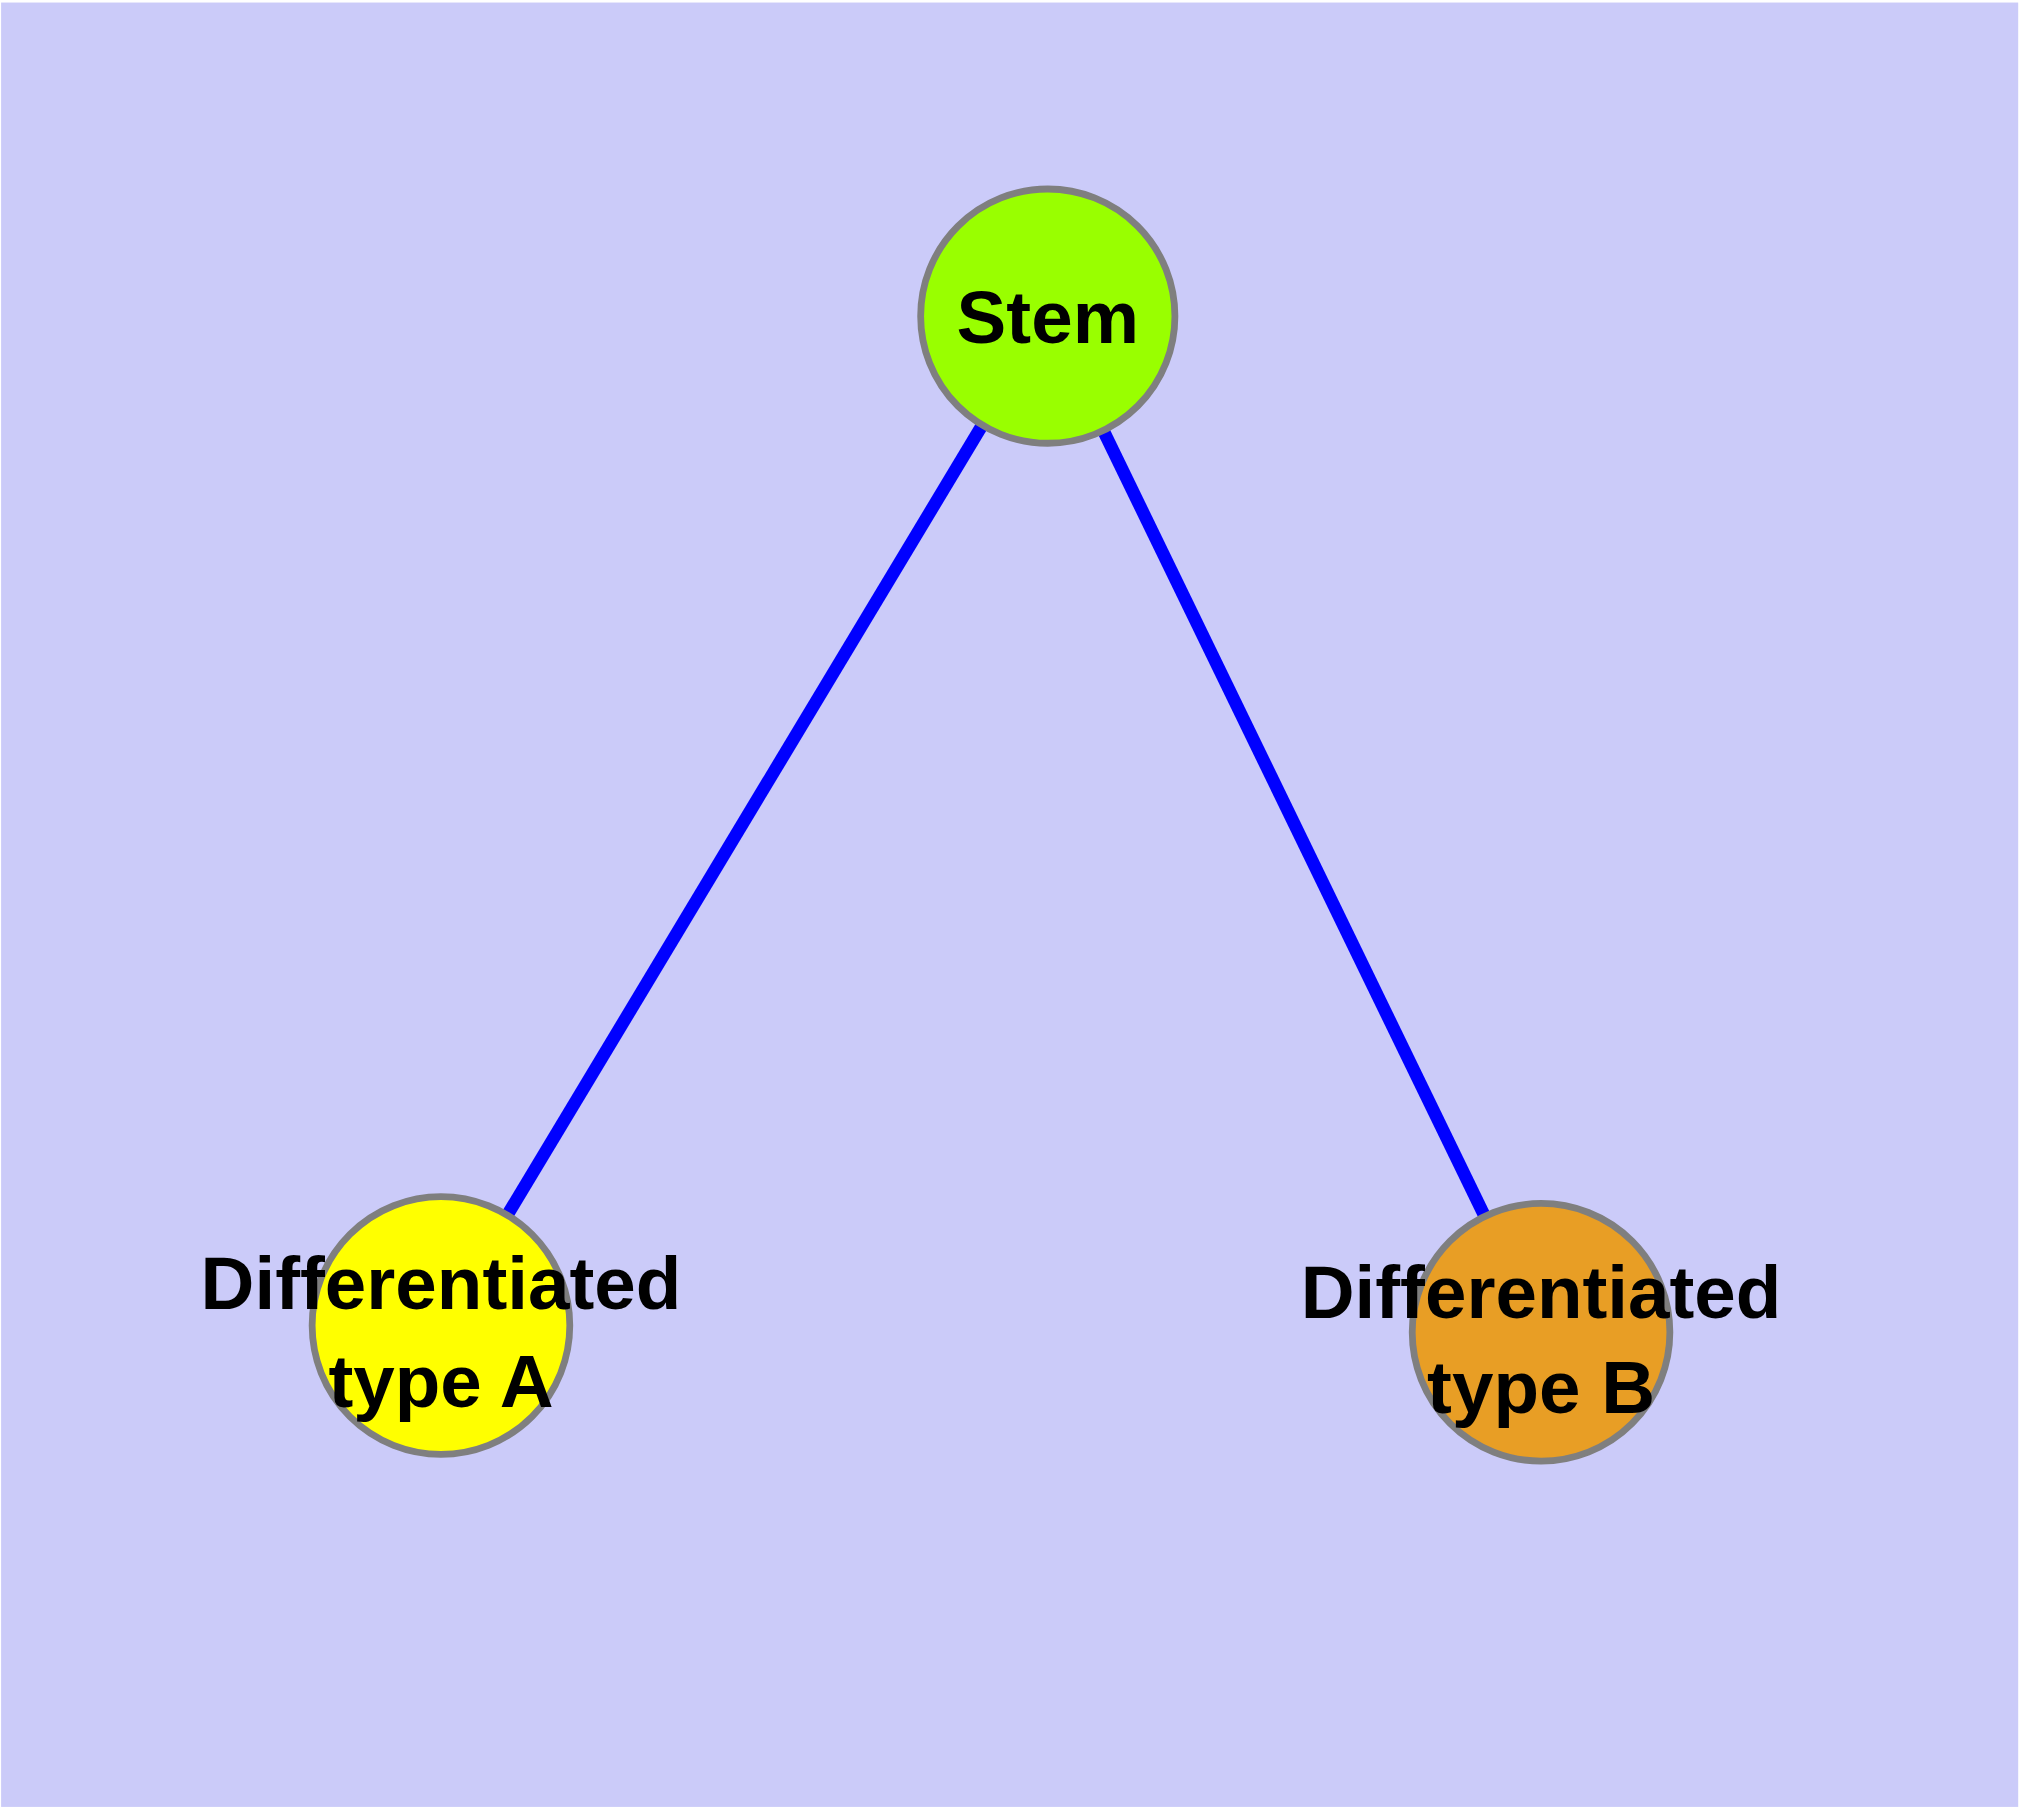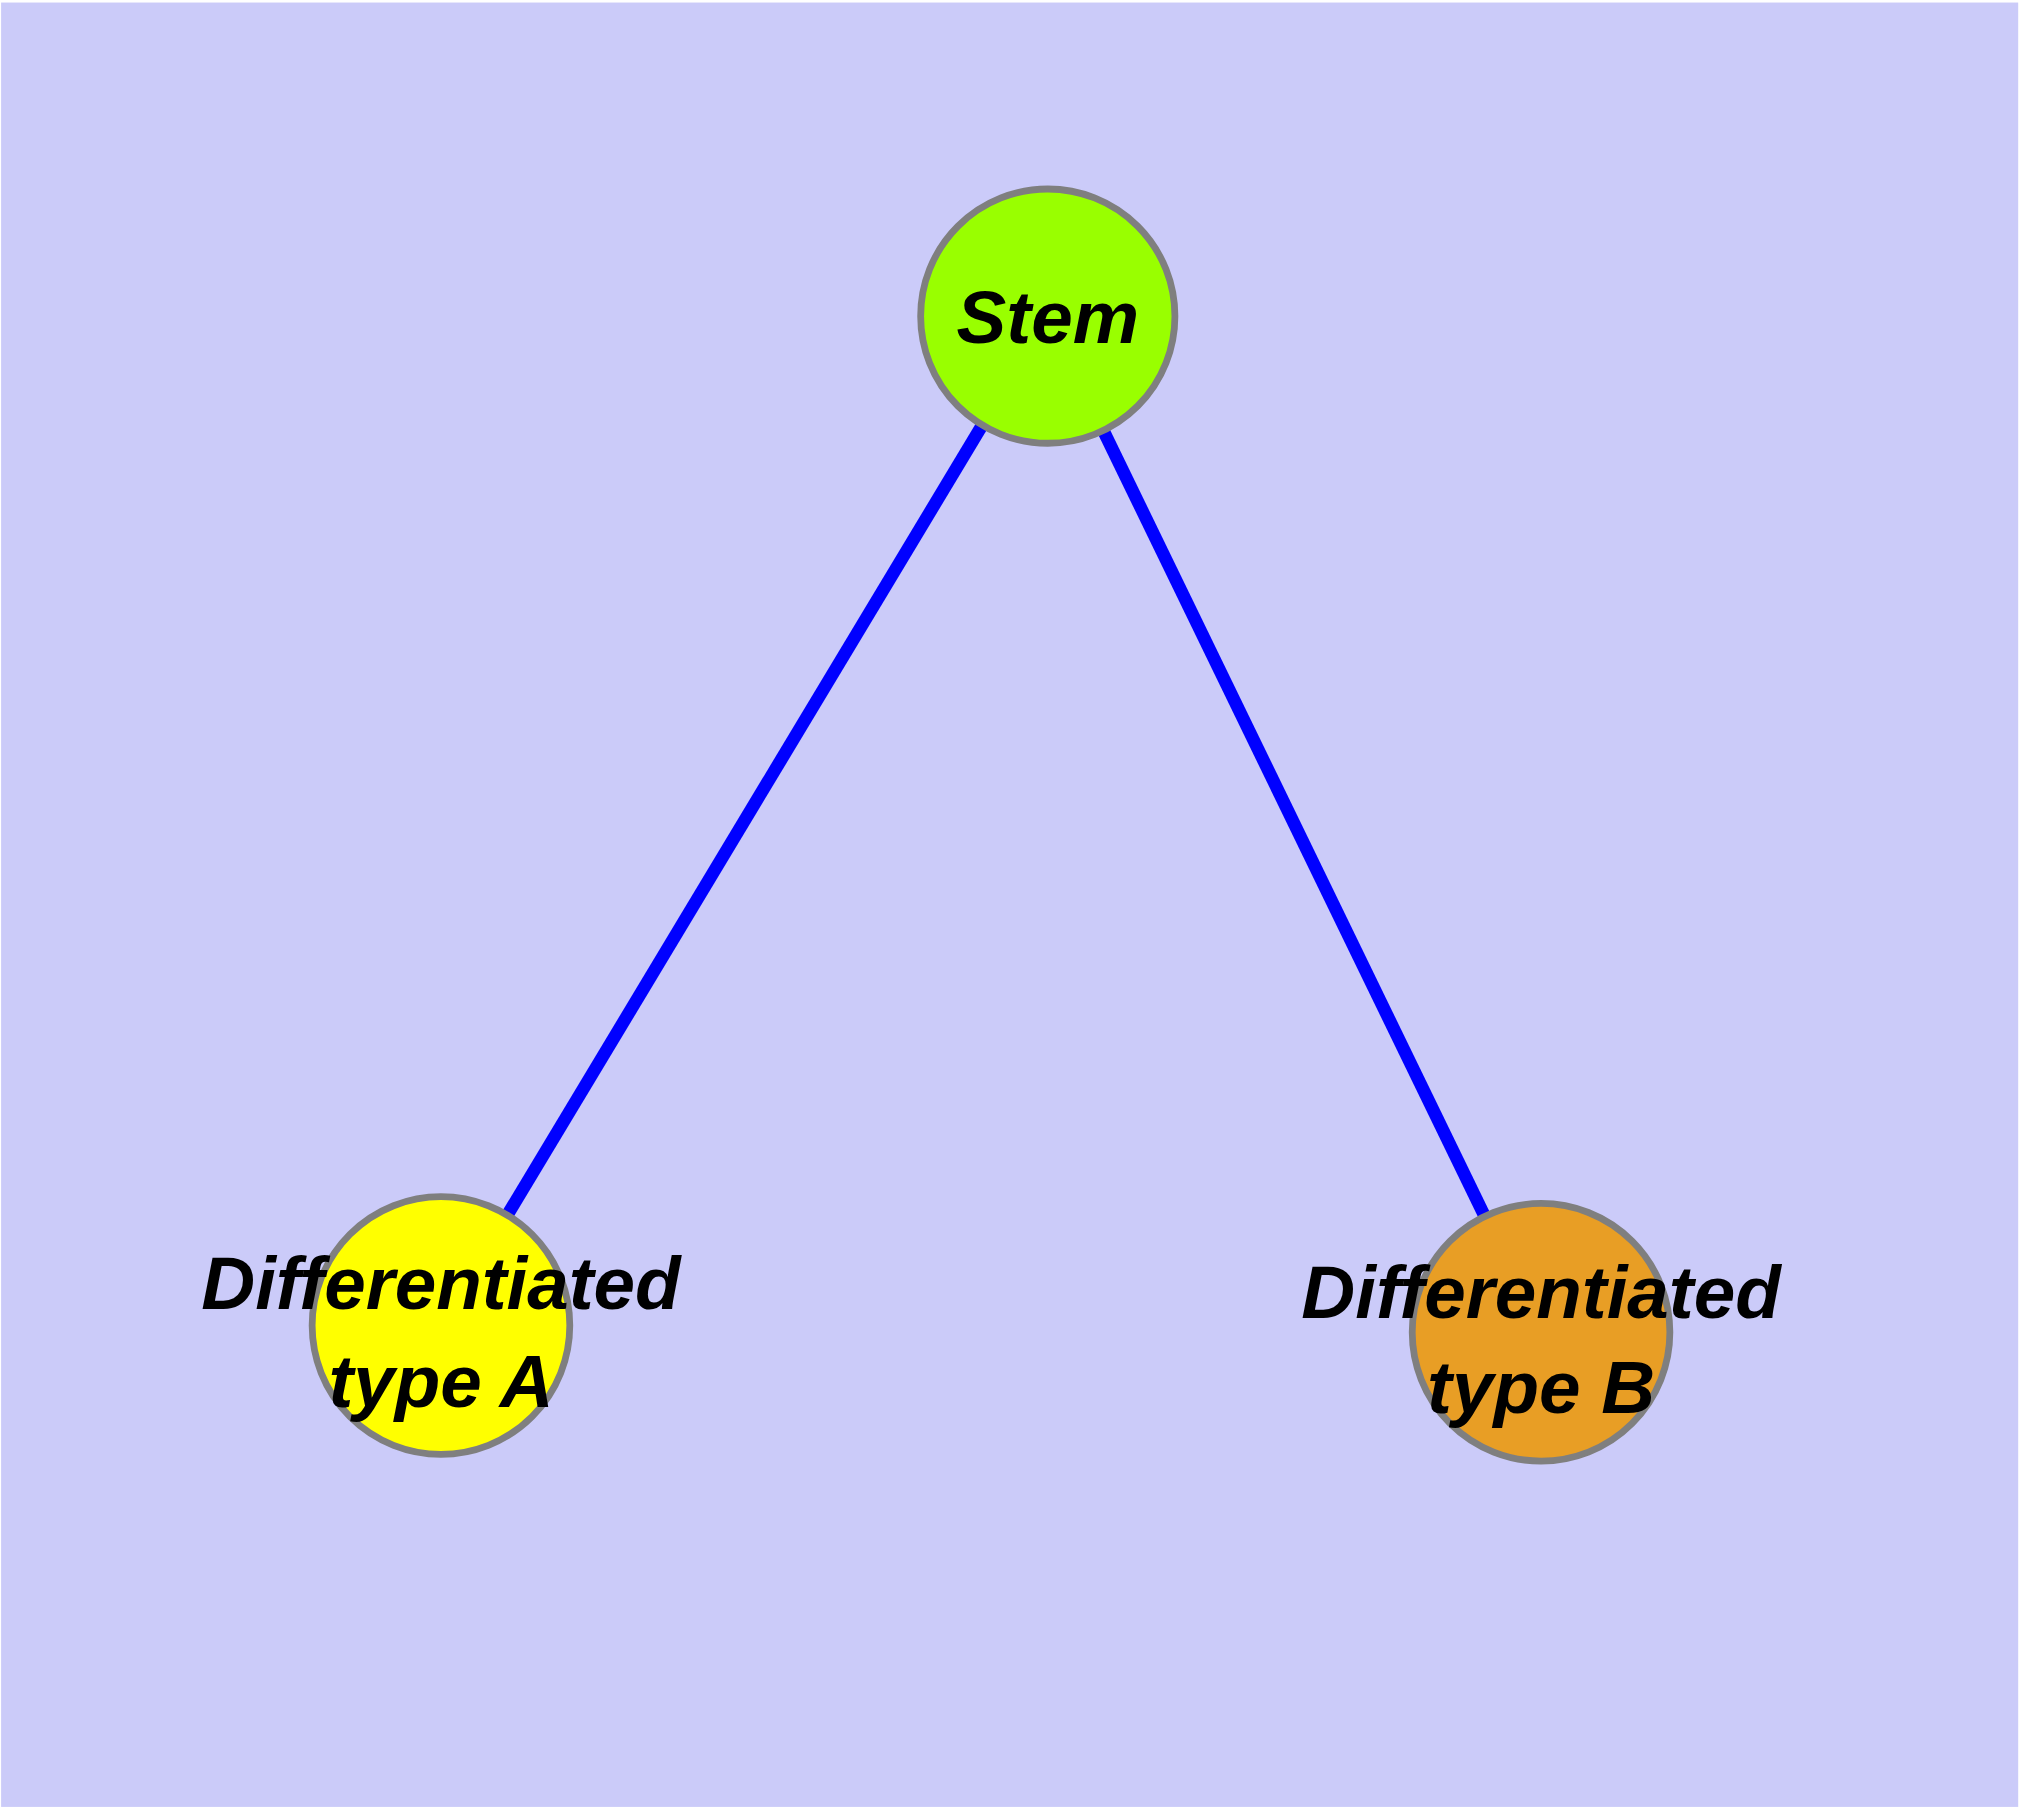--- a/index.html
+++ b/index.html
@@ -10,21 +10,20 @@
     width: 2021px;
     height: 1812px;
     background: #ffffff;
     font-family: "Liberation Sans", sans-serif;
     overflow: hidden;
   }
   .canvas-wrap {
     position: relative;
     width: 2021px;
     height: 1352px;
-    font-style: italic;
   }
   svg.graph {
     display: block;
     width: 2021px;
     height: 1812px;
   }
   .node-circle {
     stroke-width: 8px;
   }
   .edge-line {

